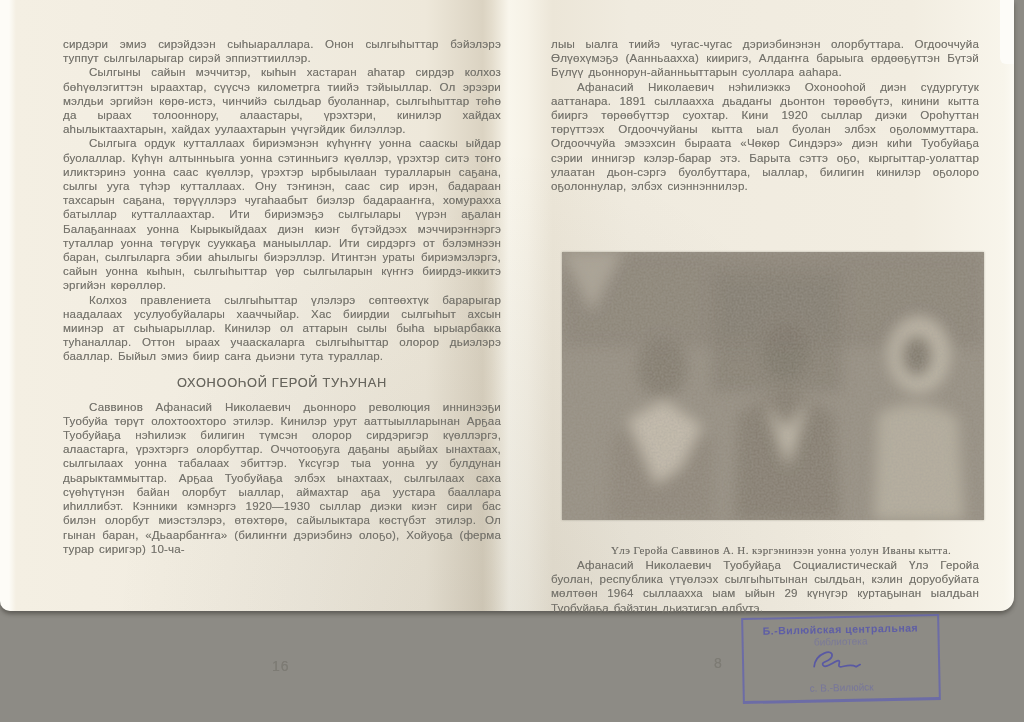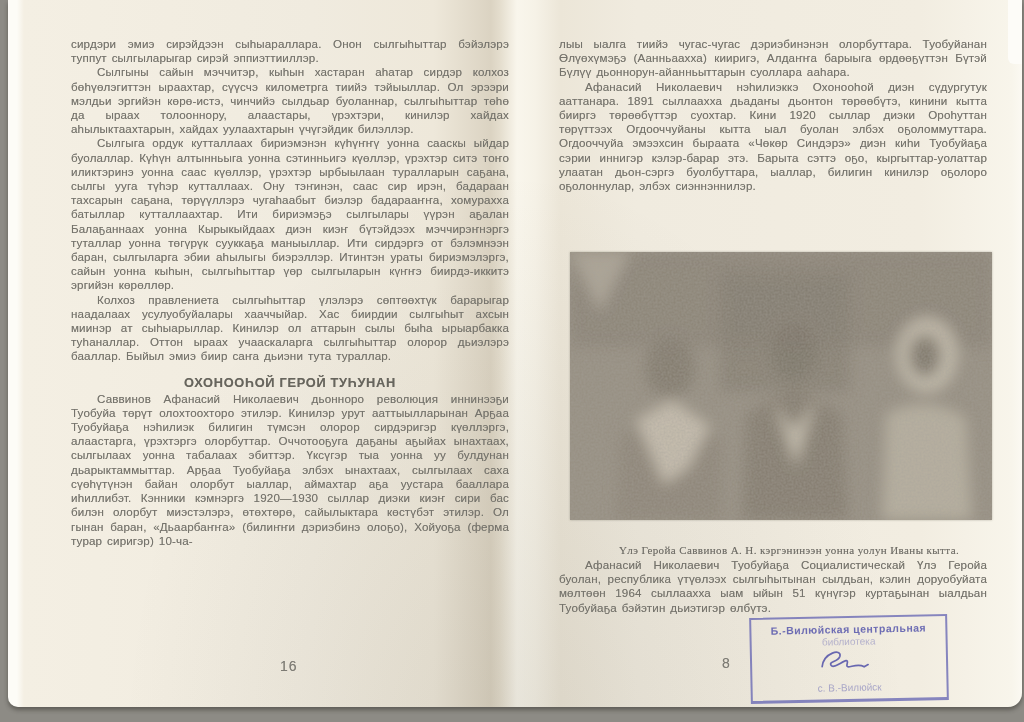--- a/index.html
+++ b/index.html
@@ -4,21 +4,21 @@
 <style>
   html,body{margin:0;padding:0;}
   body{
     width:1024px;height:722px;
     background:#8d8b85;
     font-family:"Liberation Sans", sans-serif;
     overflow:hidden;
     position:relative;
   }
   .book{
-    position:absolute;left:8px;top:0;width:1014px;height:707px;
+    position:absolute;left:0;top:0;width:1014px;height:611px;
     border-radius:0 0 14px 10px;
     background:
       radial-gradient(ellipse at 50% 108%, rgba(60,55,40,0.10), transparent 55%),
       linear-gradient(90deg,
         #fdfcf7 0px, #fdfcf7 9px,
         #f4efe3 16px,
         #f0ebdf 30%,
         #eee8da 42%,
         #dbd3c2 47.6%,
         #e4ddcd 48.5%,
@@ -41,23 +41,23 @@
     font-size:11.6px;line-height:14.2px;
     color:#75736c;
     text-align:justify;
     text-indent:26px;
     letter-spacing:0.15px;
     word-spacing:1.5px;
     text-shadow:0 0 0.5px rgba(118,116,108,0.55);
   }
   p.noindent{text-indent:0;}
   .section-heading{
-    margin:11px 0 2px 0;
+    margin:11px 0 10px 0;
     text-align:center;
-    font-weight:bold;
+    font-weight:normal;
     font-size:12.8px;
     letter-spacing:0.7px;
     color:#67655d;
     text-shadow:0 0 0.5px rgba(100,98,90,0.5);
   }
   .page-number{
     position:absolute;
     font-size:14px;color:#7d7b74;
     letter-spacing:1px;
     text-shadow:0 0 0.5px rgba(120,118,110,0.5);
@@ -117,21 +117,21 @@
       <p class="body-par">Сылгыга ордук кутталлаах бириэмэнэн күһүҥҥү уонна сааскы ыйдар буолаллар. Күһүн алтынньыга уонна сэтинньигэ күөллэр, үрэхтэр ситэ тоҥо иликтэринэ уонна саас күөллэр, үрэхтэр ырбыылаан туралларын саҕана, сылгы ууга түһэр кутталлаах. Ону тэҥинэн, саас сир ирэн, бадараан тахсарын саҕана, төрүүллэрэ чугаһаабыт биэлэр бадарааҥҥа, хомурахха батыллар кутталлаахтар. Ити бириэмэҕэ сылгылары үүрэн аҕалан Балаҕаннаах уонна Кырыкыйдаах диэн киэҥ бүтэйдээх мэччирэҥнэргэ туталлар уонна төгүрүк сууккаҕа маныыллар. Ити сирдэргэ от бэлэмнээн баран, сылгыларга эбии аһылыгы биэрэллэр. Итинтэн ураты бириэмэлэргэ, сайын уонна кыһын, сылгыһыттар үөр сылгыларын күҥҥэ биирдэ-иккитэ эргийэн көрөллөр.</p>
       <p class="body-par">Колхоз правлениета сылгыһыттар үлэлэрэ сөптөөхтүк барарыгар наадалаах усулуобуйалары хааччыйар. Хас биирдии сылгыһыт ахсын миинэр ат сыһыарыллар. Кинилэр ол аттарын сылы быһа ырыарбакка туһаналлар. Оттон ыраах учааскаларга сылгыһыттар олорор дьиэлэрэ бааллар. Быйыл эмиэ биир саҥа дьиэни тута тураллар.</p>
       <div class="section-heading">ОХОНООҺОЙ ГЕРОЙ ТУҺУНАН</div>
       <p class="body-par">Саввинов Афанасий Николаевич  дьонноро  революция иннинээҕи Туобуйа төрүт олохтоохторо этилэр.  Кинилэр урут ааттыылларынан Арҕаа Туобуйаҕа нэһилиэк билигин түмсэн олорор сирдэригэр күөллэргэ, алаастарга, үрэхтэргэ олорбуттар. Оччотооҕуга даҕаны аҕыйах ынахтаах, сылгылаах уонна табалаах эбиттэр. Үксүгэр тыа уонна уу булдунан дьарыктаммыттар. Арҕаа Туобуйаҕа элбэх ынахтаах, сылгылаах саха сүөһүтүнэн байан олорбут ыаллар, аймахтар аҕа уустара бааллара иһиллибэт. Кэнники кэмнэргэ 1920—1930 сыллар диэки киэҥ сири бас билэн олорбут миэстэлэрэ, өтөхтөрө, сайылыктара көстүбэт этилэр. Ол гынан баран, «Дьаарбаҥҥа» (билиҥҥи дэриэбинэ олоҕо), Хойуоҕа (ферма турар сиригэр) 10-ча-</p>
     </div>
     <div class="page-number" style="left:272px;top:658px;">16</div>
   </div>
 
   <div>
     <div class="col" style="left:551px;top:37px;width:428px;">
-      <p class="body-par noindent">лыы ыалга тиийэ чугас-чугас дэриэбинэнэн олорбуттара. Туобуйанан Өлүөхүмэҕэ (Аанньаахха) кииригэ, Алдаҥҥа барыыга өрдөөҕүттэн Бүтэй Бүлүү дьоннорун-айанньыттарын суоллара ааһара.</p>
+      <p class="body-par noindent">лыы ыалга тиийэ чугас-чугас дэриэбинэнэн олорбуттара. Огдооччуйа Өлүөхүмэҕэ (Аанньаахха) кииригэ, Алдаҥҥа барыыга өрдөөҕүттэн Бүтэй Бүлүү дьоннорун-айанньыттарын суоллара ааһара.</p>
       <p class="body-par">Афанасий Николаевич нэһилиэккэ Охонооһой диэн сүдургутук ааттанара. 1891 сыллаахха дьадаҥы дьонтон төрөөбүтэ, кинини кытта бииргэ төрөөбүттэр суохтар.  Кини 1920 сыллар диэки Ороһуттан төрүттээх Огдооччуйаны  кытта ыал буолан элбэх оҕоломмуттара. Огдооччуйа эмээхсин быраата «Чөкөр Синдэрэ» диэн киһи Туобуйаҕа сэрии иннигэр кэлэр-барар этэ. Барыта сэттэ оҕо,  кыргыттар-уолаттар  улаатан  дьон-сэргэ буолбуттара, ыаллар, билигин кинилэр оҕолоро оҕолоннулар, элбэх сиэннэннилэр.</p>
     </div>
 
     <div class="photo-frame">
       <svg width="422" height="268" viewBox="0 0 422 268" preserveAspectRatio="none">
         <defs>
           <filter id="ph-blur" x="-20%" y="-20%" width="140%" height="140%">
               <feGaussianBlur stdDeviation="7"></feGaussianBlur>
             </filter>
           <filter id="ph-grain" x="0" y="0" width="100%" height="100%">
@@ -157,21 +157,21 @@
           <path d="M316 162 Q357 140 396 166 L402 268 L312 268 Z" fill="#bdb5a4" opacity="0.9"></path>
           <path d="M0 0 L60 0 L30 60 Z" fill="#cfc8b8" opacity="0.5"></path>
         </g>
         <rect width="422" height="268" filter="url(#ph-grain)"></rect>
       </svg>
     </div>
 
     <p class="photo-caption">Үлэ Геройа Саввинов А. Н. кэргэнинээн уонна уолун  Иваны кытта.</p>
 
     <div class="col" style="left:551px;top:558px;width:428px;">
-      <p class="body-par">Афанасий Николаевич Туобуйаҕа  Социалистическай Үлэ Геройа буолан, республика үтүөлээх сылгыһытынан сылдьан, кэлин доруобуйата мөлтөөн 1964 сыллаахха ыам ыйын 51 күнүгэр куртаҕынан  ыалдьан  Туобуйаҕа  бэйэтин  дьиэтигэр өлбүтэ.</p>
+      <p class="body-par">Афанасий Николаевич Туобуйаҕа  Социалистическай Үлэ Геройа буолан, республика үтүөлээх сылгыһытынан сылдьан, кэлин доруобуйата мөлтөөн 1964 сыллаахха ыам ыйын 29 күнүгэр куртаҕынан  ыалдьан  Туобуйаҕа  бэйэтин  дьиэтигэр өлбүтэ.</p>
     </div>
 
     <div class="page-number" style="left:714px;top:655px;">8</div>
 
     <div class="stamp">
       <div class="stamp-line1">Б.-Вилюйская центральная</div>
       <div class="stamp-line2">библиотека</div>
       <svg class="stamp-sig" width="56" height="30" viewBox="0 0 56 30">
         <path d="M6 20 C8 6 26 2 24 10 C22 16 12 15 15 19 C18 24 34 8 31 18 C29 25 40 16 48 21 L52 19" fill="none" stroke="rgba(80,80,168,0.85)" stroke-width="1.7" stroke-linecap="round"></path>
       </svg>

